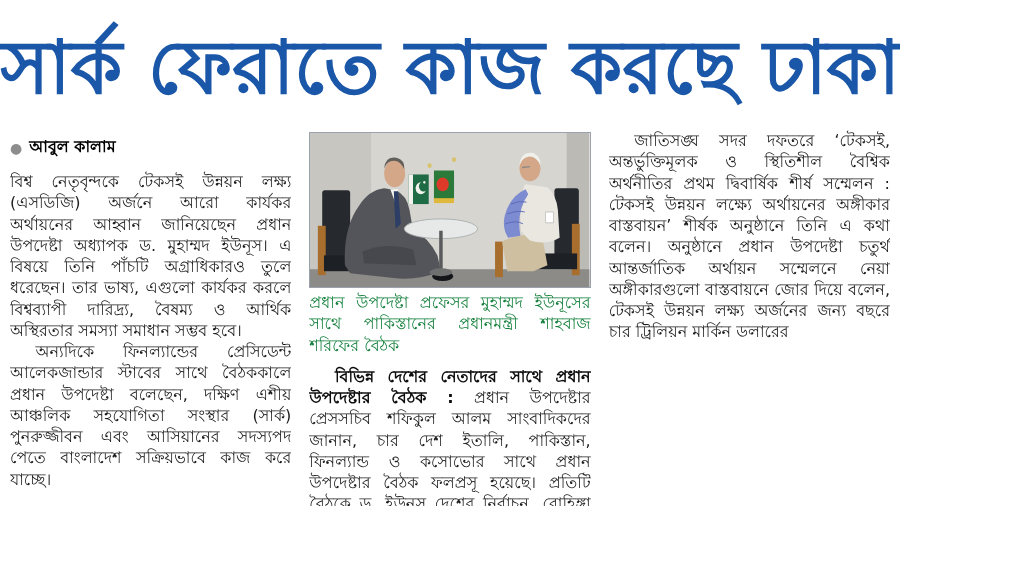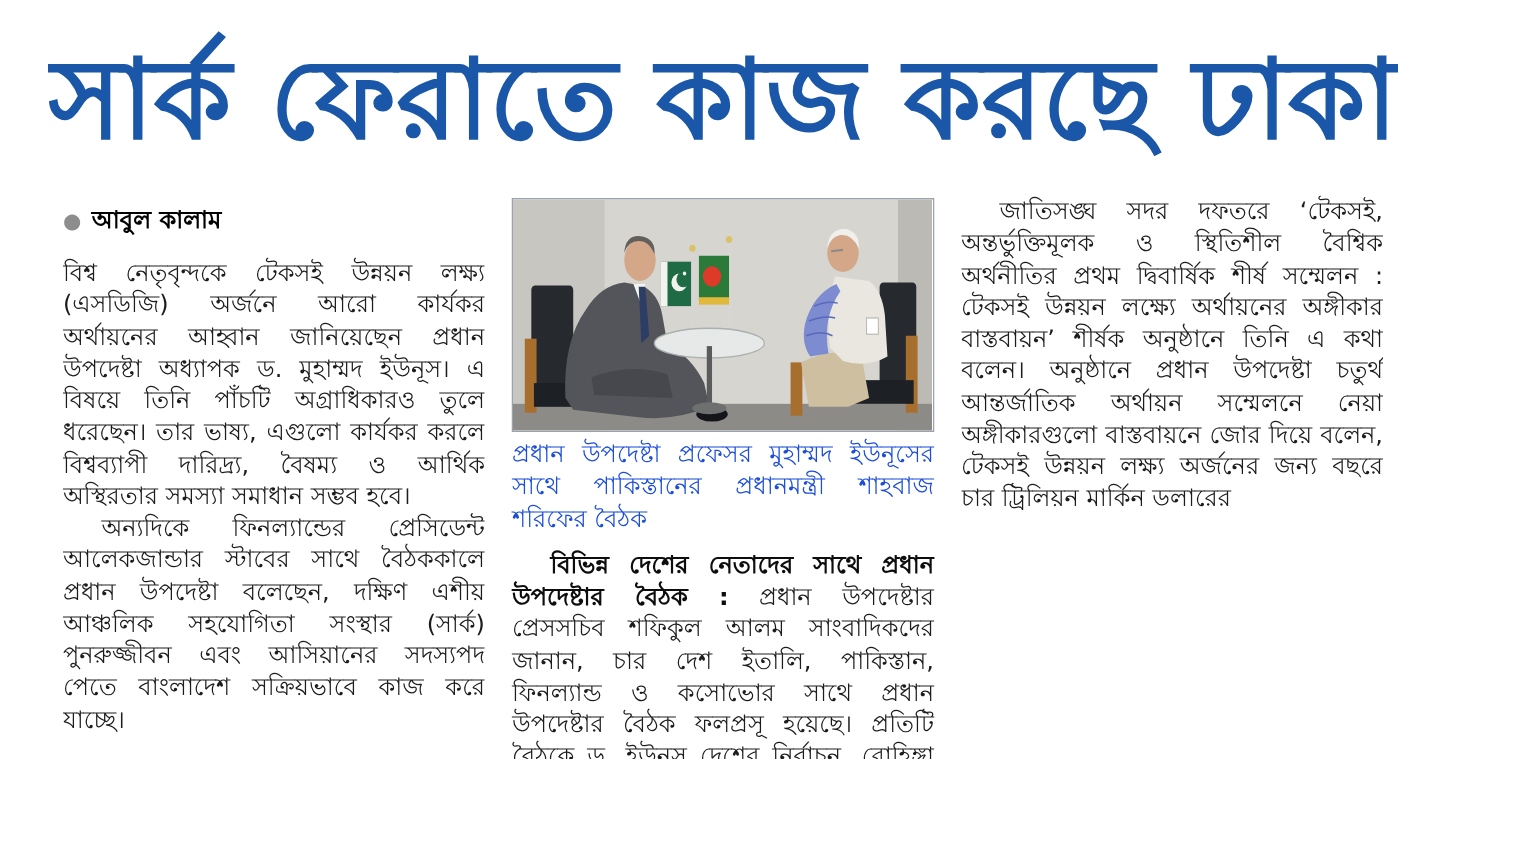--- a/index.html
+++ b/index.html
@@ -1,21 +1,21 @@
 <!DOCTYPE html>
 <html lang="bn"><head>
 <meta charset="utf-8">
 <style>
   html,body{margin:0;padding:0;}
   body{
     width:1012px;height:569px;background:#ffffff;overflow:hidden;
     font-family:"Liberation Serif","DejaVu Sans",serif;
     color:#1c1c1c;
   }
-  .page{width:900px;height:569px;position:relative;padding-left:32px;}
+  .page{width:900px;height:569px;position:relative;}
 
   
   .headline{
     margin:0;height:124px;padding-top:6px;
     display:flex;align-items:center;justify-content:center;
     font-family:"DejaVu Sans","Liberation Sans",sans-serif;
     font-weight:bold;font-size:74px;line-height:1.05;
     color:#1b57a8;white-space:nowrap;overflow:hidden;
   }
   .subheadline{
@@ -46,21 +46,21 @@
   .byline .location{color:#555;}
 
   
   .photo{
     width:100%;height:156px;border:1px solid #9aa3ad;box-sizing:border-box;
     margin:2px 0 4px 0;display:block;
   }
   .photo svg{width:100%;height:100%;display:block;}
   .caption{
     margin:4px 0 10px 0 !important;text-align:right;
-    color:#1d4ed8;
+    color:#15803d;
   }
   .subhead-lead{font-weight:bold;color:#0d0d0d;}
 </style>
 </head>
 <body>
 
 <div class="page">
 
   <h1 class="headline">সার্ক ফেরাতে কাজ করছে ঢাকা</h1>
 

